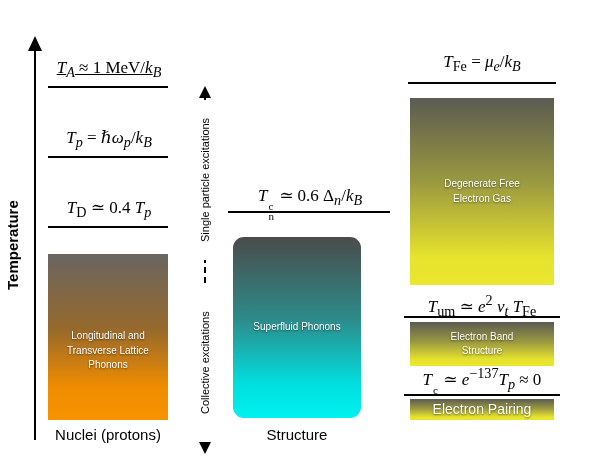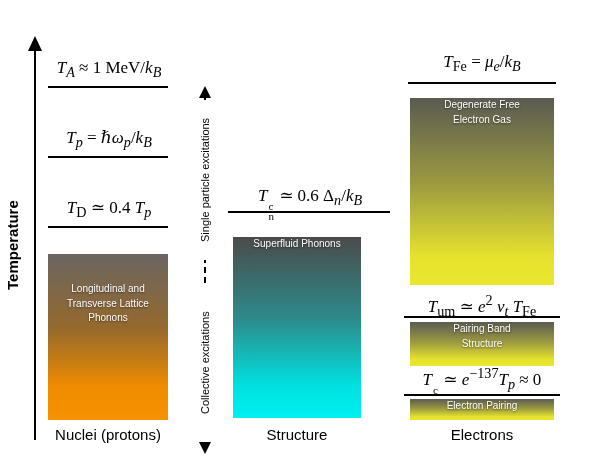--- a/index.html
+++ b/index.html
@@ -22,21 +22,21 @@
   .ss { display:inline-flex; flex-direction:column; align-items:flex-start;
         vertical-align:-0.5em; margin:0 1px; }
   .ss sup, .ss sub { font-size:11px; line-height:0.95; position:static; }
 
   
   .level-line { position:absolute; height:2px; background:#000; }
   .underline  { position:absolute; height:1.5px; background:#000; }
 
   
   .gbox {
-    position:absolute; display:flex; justify-content:center;
+    position:absolute; display:flex; align-items:center; justify-content:center;
     text-align:center; color:#fff; font-size:10px; line-height:1.45;
     text-shadow:0 1px 2px rgba(0,0,0,0.5);
   }
   .gbox .lbl { display:inline-block; }
   .box-lattice    { background:linear-gradient(180deg,#6a6562 0%, #96692c 45%, #ef8c00 80%, #f79300 100%); padding-top:28px; }
   .box-superfluid { background:linear-gradient(180deg,#4b4b4b 0%, #2e8a8a 45%, #00e0e0 82%, #00f0f0 100%); }
   .box-electron   { background:linear-gradient(180deg,#5b5b52 0%, #9a9940 45%, #e6e22e 85%, #eae72e 100%); }
 
   
   .axis-line { position:absolute; left:34px; top:50px; width:2px; height:390px; background:#000; }
@@ -56,46 +56,46 @@
   .exc-upper  { left:196px; top:100px; height:160px; width:18px; font-size:11px; }
   .exc-lower  { left:196px; top:284px; height:158px; width:18px; font-size:11px; }
 
   
   .footer-label { position:absolute; top:426px; font-size:15px; color:#000; text-align:center; }
   .foot-nuclei    { left:38px;  width:140px; }
   .foot-neutrons  { left:233px; width:128px; }
   .foot-electrons { left:410px; width:144px; }
 
   
-  .f-ta { left:48px;  top:57px;  width:122px; }
+  .f-ta { left:48px;  top:57px;  width:122px;text-decoration:underline; }
   .l-ta { left:48px;  top:86px;  width:120px; }
   .f-tp { left:48px;  top:127px; width:122px; }
   .l-tp { left:48px;  top:156px; width:120px; }
   .f-td { left:48px;  top:197px; width:122px; }
   .l-td { left:48px;  top:226px; width:120px; }
   .box-lattice { left:48px; top:254px; width:120px; height:166px; }
   .box-lattice .lbl { max-width:94px; }
 
   .f-tn { left:228px; top:185px; width:164px; }
   .l-tn { left:228px; top:211px; width:162px; height:2px; }
-  .box-superfluid { left:233px; top:237px; width:128px; height:181px; }
+  .box-superfluid { left:233px; top:237px; width:128px; height:181px;border-radius:11px; }
 
   .f-tfe { left:408px; top:51px;  width:148px; }
   .l-tfe { left:408px; top:82px;  width:148px; }
   .box-degenerate { left:410px; top:98px; width:144px; height:187px; }
   .box-degenerate .lbl { max-width:100px; }
 
   .f-tum { left:404px; top:296px; width:156px; }
   .l-tum { left:404px; top:316px; width:156px; }
   .box-band { left:410px; top:322px; width:144px; height:44px; }
   .box-band .lbl { max-width:92px; }
 
   .f-te { left:404px; top:369px; width:156px; }
   .l-te { left:404px; top:394px; width:156px; }
-  .box-pairing { left:410px; top:399px; width:144px; height:21px; font-size:10px; }
+  .box-pairing { left:410px; top:399px; width:144px; height:21px; font-size:14px; }
 </style>
 </head>
 <body>
 
 <div class="canvas">
 
   <div class="arrow arrow-temp-up"></div>
   <div class="axis-line"></div>
   <div class="vtext temp-label">Temperature</div>
 
@@ -127,25 +127,24 @@
   <div class="footer-label foot-neutrons">Structure</div>
 
   <div class="formula f-tfe"><i>T</i><sub>Fe</sub> = <i>μ</i><sub><i>e</i></sub>/<i>k</i><sub><i>B</i></sub></div>
   <div class="underline l-tfe"></div>
   <div class="gbox box-electron box-degenerate">
     <span class="lbl">Degenerate Free Electron Gas</span>
   </div>
   <div class="formula f-tum"><i>T</i><sub>um</sub> ≃ <i>e</i><sup>2</sup> <i>ν</i><sub><i>t</i></sub> <i>T</i><sub>Fe</sub></div>
   <div class="underline l-tum"></div>
   <div class="gbox box-electron box-band">
-    <span class="lbl">Pairing Band Structure</span>
+    <span class="lbl">Electron Band Structure</span>
   </div>
   <div class="formula f-te"><i>T</i><span class="ss">
         <sup>c</sup>
         <sub>e</sub>
       </span> ≃ <i>e</i><sup>−137</sup><i>T</i><sub><i>p</i></sub> ≈ 0</div>
   <div class="underline l-te"></div>
   <div class="gbox box-electron box-pairing">
     <span class="lbl">Electron Pairing</span>
   </div>
-  <div class="footer-label foot-electrons">Electrons</div>
 
 </div>
 
 </body></html>

